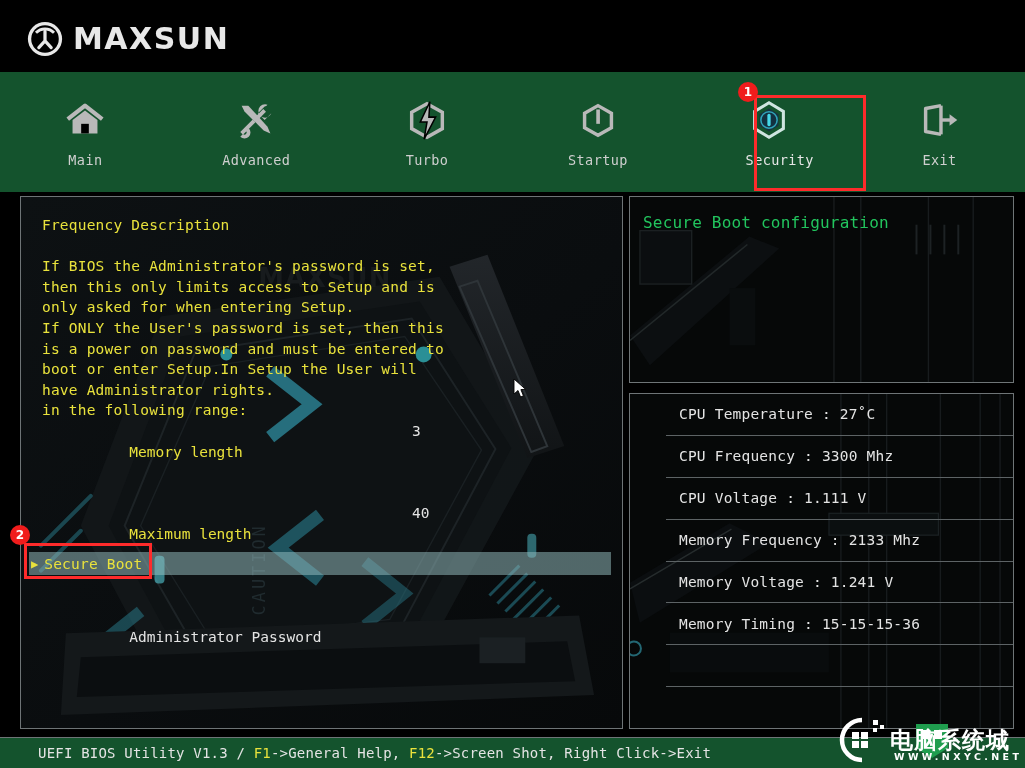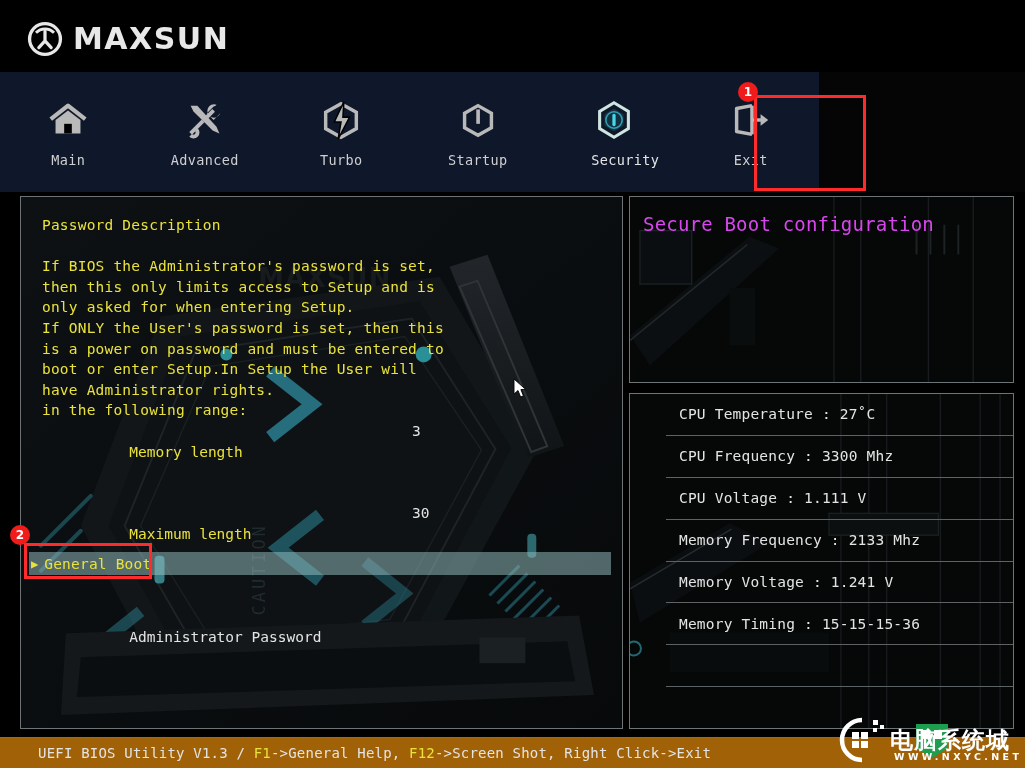--- a/index.html
+++ b/index.html
@@ -42,22 +42,22 @@
     font-size: 30px;
     letter-spacing: 1.5px;
     color: #e8e8e8;
     line-height: 1;
   }
 
   
   #navbar {
     position: absolute;
     left: 0; top: 72px;
-    width: 819px; height: 120px;
-    background: #0f172a;
+    width: 1025px; height: 120px;
+    background: #14532d;
     display: flex;
   }
   .nav-item {
     flex: 1 1 0;
     display: flex;
     flex-direction: column;
     align-items: center;
     justify-content: center;
     gap: 9px;
     position: relative;
@@ -190,22 +190,22 @@
   #help-box {
     position: relative;
     width: 385px; height: 187px;
     border: 1px solid #6e7476;
     overflow: hidden;
   }
   #help-text {
     position: relative;
     z-index: 2;
     padding: 16px 0 0 13px;
-    font-size: 19px;
-    color: #d946ef;
+    font-size: 16px;
+    color: #22c55e;
     letter-spacing: 0.2px;
     white-space: pre;
   }
   #hw-box {
     position: relative;
     margin-top: 10px;
     width: 385px; height: 336px;
     border: 1px solid #6e7476;
     overflow: hidden;
     padding-left: 36px;
@@ -228,21 +228,21 @@
     letter-spacing: 0.2px;
     white-space: pre;
   }
   .hw-row:last-child { border-bottom: none; }
 
   
   #footer {
     position: absolute;
     left: 0; top: 737px;
     width: 1025px; height: 31px;
-    background: #a16207;
+    background: #14532d;
     border-top: 1px solid #6e7476;
   }
   #footer-text {
     position: absolute;
     left: 38px; top: 7px;
     font-size: 14px;
     color: #e4e4e4;
     letter-spacing: 0.2px;
     white-space: pre;
   }
@@ -402,56 +402,56 @@
           <g opacity="0.5" stroke="#2a7f8f" stroke-width="4" stroke-linecap="round">
             <path d="M20 350 L70 300"></path>
               <path d="M20 375 L60 335"></path>
           </g>
 
           <text x="238" y="90" fill="#171b1d" font-family="DejaVu Sans, sans-serif" font-weight="700" font-size="26" letter-spacing="1">MAXSUN</text>
         </svg>
       </div>
 
       <div id="left-content">
-        <div class="line c-yellow">Password Description</div>
+        <div class="line c-yellow">Frequency Description</div>
         <div class="line spacer">&nbsp;</div>
         <div class="line c-yellow">If BIOS the Administrator's password is set,</div>
         <div class="line c-yellow">then this only limits access to Setup and is</div>
         <div class="line c-yellow">only asked for when entering Setup.</div>
         <div class="line c-yellow">If ONLY the User's password is set, then this</div>
         <div class="line c-yellow">is a power on password and must be entered to</div>
         <div class="line c-yellow">boot or enter Setup.In Setup the User will</div>
         <div class="line c-yellow">have Administrator rights.</div>
         <div class="line c-yellow">in the following range:</div>
 
         <div class="row">
           <span class="c-yellow">Memory length</span>
           <span class="rv c-white">3</span>
         </div>
         <div class="row">
           <span class="c-yellow">Maximum length</span>
-          <span class="rv c-white">30</span>
+          <span class="rv c-white">40</span>
         </div>
 
         <div class="line spacer">&nbsp;</div>
 
         <div class="row">
           <span class="c-white">Administrator Password</span>
           <span class="rv c-white"></span>
         </div>
         <div class="row">
           
           <span class="rv c-dim"></span>
         </div>
 
       </div>
 
       <div id="secure-boot-row">
         <span class="arrow">▶</span>
-        <span class="sb-label">General Boot</span>
+        <span class="sb-label">Secure Boot</span>
       </div>
     </div>
 
     <div id="right-col">
 
       <div id="help-box">
         <div class="panel-bg">
           <svg viewBox="0 0 385 187" preserveAspectRatio="none">
             <rect width="385" height="187" fill="#060808"></rect>
             <path d="M0 140 L120 40 L150 52 L20 170 Z" fill="#0c0f11"></path>

